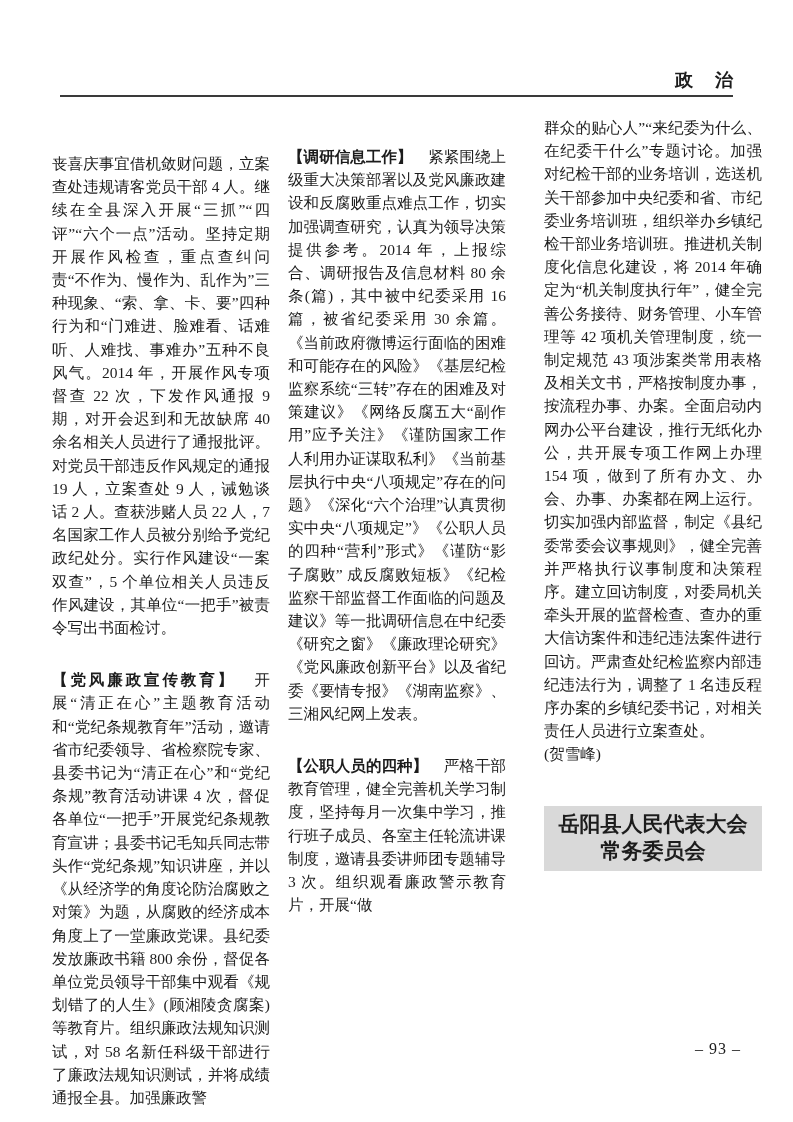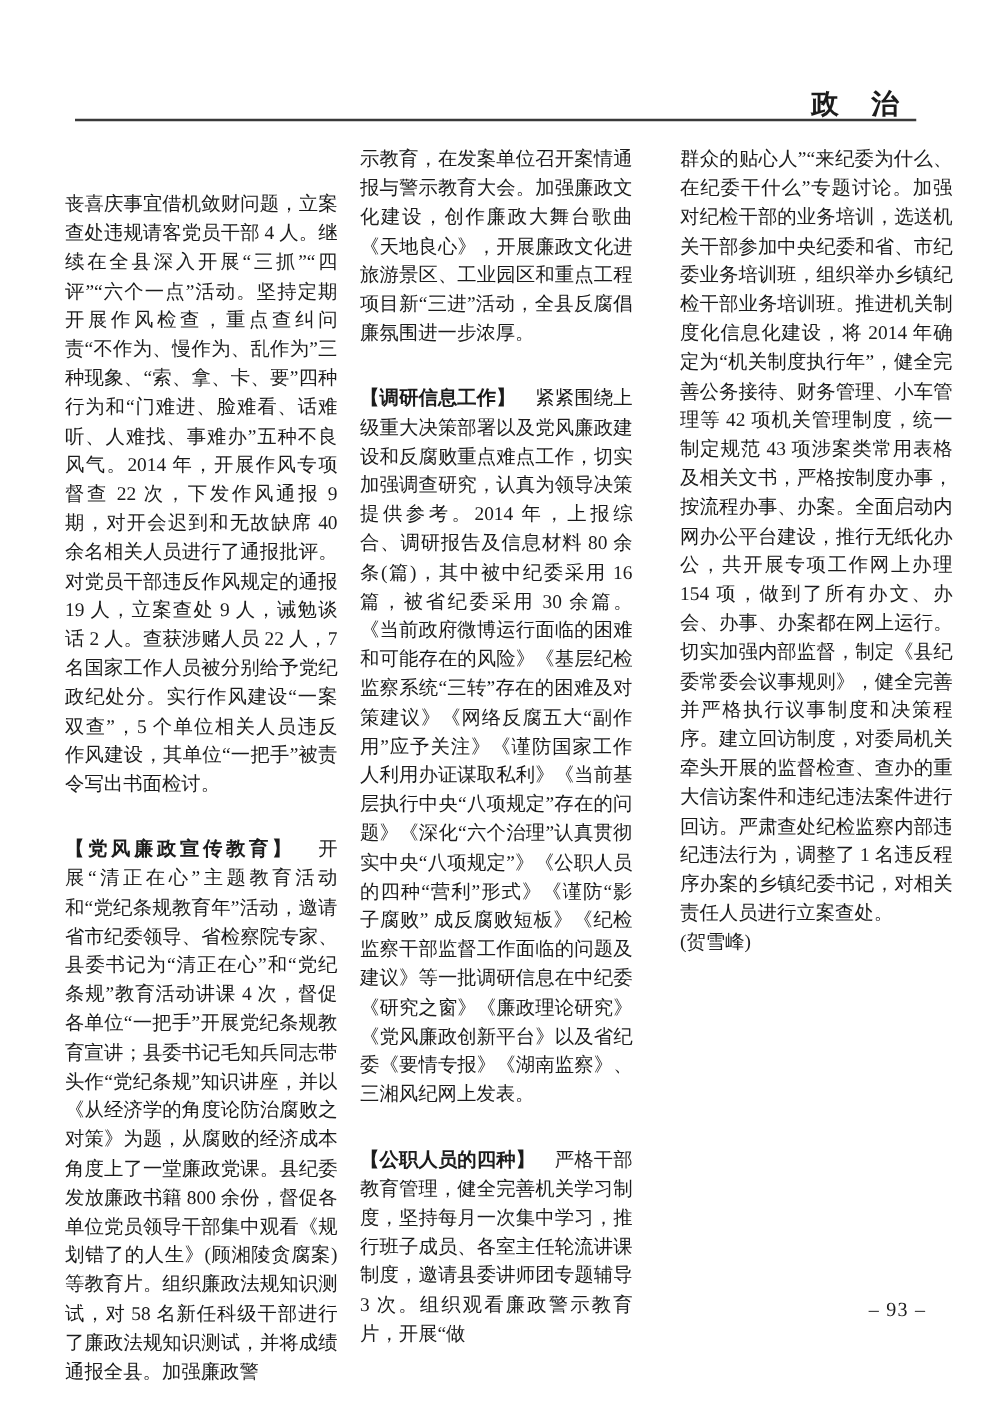--- a/index.html
+++ b/index.html
@@ -10,24 +10,24 @@
     position: relative;
     width: 793px; height: 1122px;
     background: var(--page_bg, #ffffff);
     overflow: hidden;
     font-family: "Liberation Serif", serif;
     color: var(--text, #1c1c1c);
   }
   
   .header-label {
     position: absolute;
-    top: 68px; right: 72px;
+    top: 68px; right: 58px;
     font-family: "Liberation Sans", sans-serif;
     font-weight: bold;
-    font-size: 22px;
+    font-size: 18px;
     letter-spacing: 2px;
     color: var(--text, #1c1c1c);
   }
   .header-rule {
     position: absolute;
     top: 95px; left: 60px;
     width: 673px; height: 2px;
     background: var(--rule, #3a3a3a);
   }
   
@@ -83,30 +83,33 @@
   <div class="header-rule"></div>
 
   <div class="col col-1">
     <p>丧喜庆事宜借机敛财问题，立案查处违规请客党员干部 4 人。继续在全县深入开展“三抓”“四评”“六个一点”活动。坚持定期开展作风检查，重点查纠问责“不作为、慢作为、乱作为”三种现象、“索、拿、卡、要”四种行为和“门难进、脸难看、话难听、人难找、事难办”五种不良风气。2014 年，开展作风专项督查 22 次，下发作风通报 9 期，对开会迟到和无故缺席 40 余名相关人员进行了通报批评。对党员干部违反作风规定的通报 19 人，立案查处 9 人，诫勉谈话 2 人。查获涉赌人员 22 人，7 名国家工作人员被分别给予党纪政纪处分。实行作风建设“一案双查”，5 个单位相关人员违反作风建设，其单位“一把手”被责令写出书面检讨。</p>
     <p class="section">
       <span class="sec-head">【党风廉政宣传教育】</span><span>　开展“清正在心”主题教育活动和“党纪条规教育年”活动，邀请省市纪委领导、省检察院专家、县委书记为“清正在心”和“党纪条规”教育活动讲课 4 次，督促各单位“一把手”开展党纪条规教育宣讲；县委书记毛知兵同志带头作“党纪条规”知识讲座，并以《从经济学的角度论防治腐败之对策》为题，从腐败的经济成本角度上了一堂廉政党课。县纪委发放廉政书籍 800 余份，督促各单位党员领导干部集中观看《规划错了的人生》(顾湘陵贪腐案)等教育片。组织廉政法规知识测试，对 58 名新任科级干部进行了廉政法规知识测试，并将成绩通报全县。加强廉政警</span>
     </p>
   </div>
 
   <div class="col col-2">
-    <p>示教育，在发案单位召开案情通报与警示教育大会。加强廉政文化建设，创作廉政大舞台歌曲《天地良心》，开展廉政文化进旅游景区、工业园区和重点工程项目新“三进”活动，全县反腐倡廉氛围进一步浓厚。</p>
     <p class="section">
       <span class="sec-head">【调研信息工作】</span><span>　紧紧围绕上级重大决策部署以及党风廉政建设和反腐败重点难点工作，切实加强调查研究，认真为领导决策提供参考。2014 年，上报综合、调研报告及信息材料 80 余条(篇)，其中被中纪委采用 16 篇，被省纪委采用 30 余篇。《当前政府微博运行面临的困难和可能存在的风险》《基层纪检监察系统“三转”存在的困难及对策建议》《网络反腐五大“副作用”应予关注》《谨防国家工作人利用办证谋取私利》《当前基层执行中央“八项规定”存在的问题》《深化“六个治理”认真贯彻实中央“八项规定”》《公职人员的四种“营利”形式》《谨防“影子腐败” 成反腐败短板》《纪检监察干部监督工作面临的问题及建议》等一批调研信息在中纪委《研究之窗》《廉政理论研究》《党风廉政创新平台》以及省纪委《要情专报》《湖南监察》、三湘风纪网上发表。</span>
     </p>
     <p class="section">
       <span class="sec-head">【公职人员的四种】</span><span>　严格干部教育管理，健全完善机关学习制度，坚持每月一次集中学习，推行班子成员、各室主任轮流讲课制度，邀请县委讲师团专题辅导 3 次。组织观看廉政警示教育片，开展“做</span>
     </p>
   </div>
 
   <div class="col col-3">
     <p>群众的贴心人”“来纪委为什么、在纪委干什么”专题讨论。加强对纪检干部的业务培训，选送机关干部参加中央纪委和省、市纪委业务培训班，组织举办乡镇纪检干部业务培训班。推进机关制度化信息化建设，将 2014 年确定为“机关制度执行年”，健全完善公务接待、财务管理、小车管理等 42 项机关管理制度，统一制定规范 43 项涉案类常用表格及相关文书，严格按制度办事，按流程办事、办案。全面启动内网办公平台建设，推行无纸化办公，共开展专项工作网上办理 154 项，做到了所有办文、办会、办事、办案都在网上运行。切实加强内部监督，制定《县纪委常委会议事规则》，健全完善并严格执行议事制度和决策程序。建立回访制度，对委局机关牵头开展的监督检查、查办的重大信访案件和违纪违法案件进行回访。严肃查处纪检监察内部违纪违法行为，调整了 1 名违反程序办案的乡镇纪委书记，对相关责任人员进行立案查处。</p>
     <p class="signature">(贺雪峰)</p>
 
+    <div class="org-title-box">
+      <div>岳阳县人民代表大会</div>
+      <div>常务委员会</div>
+    </div>
 
   </div>
 
   <div class="page-number">– 93 –</div>
 </div>
 
 </body></html>

